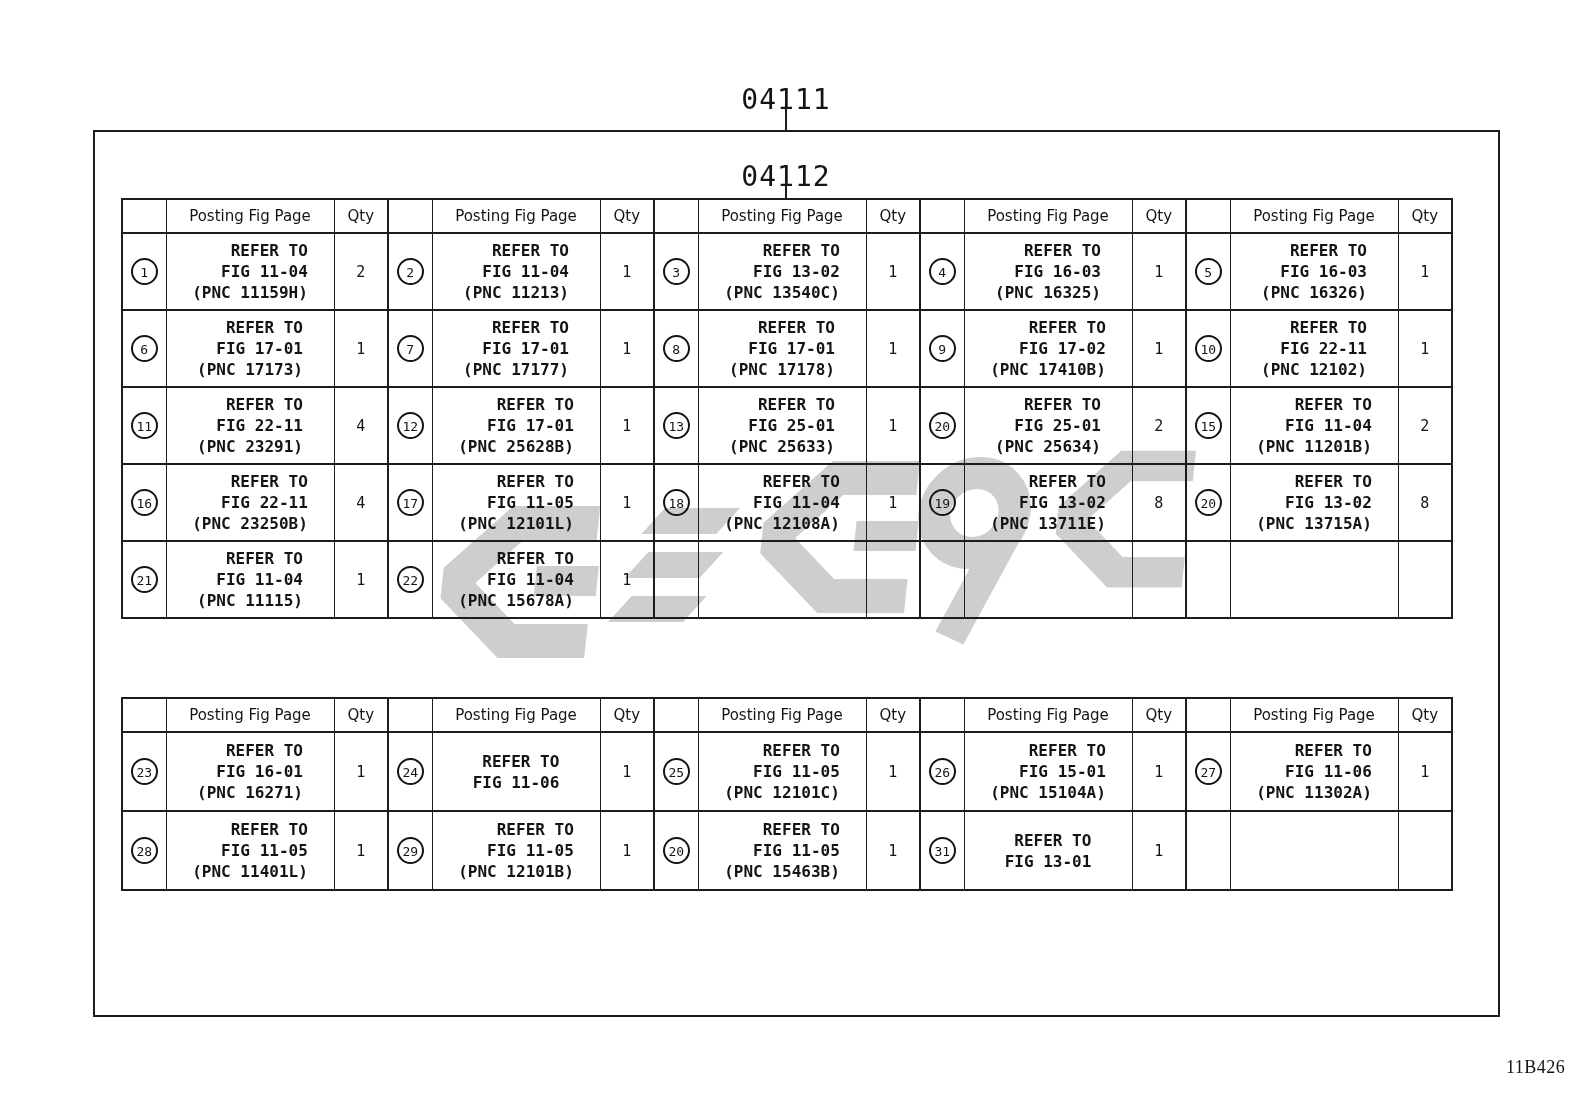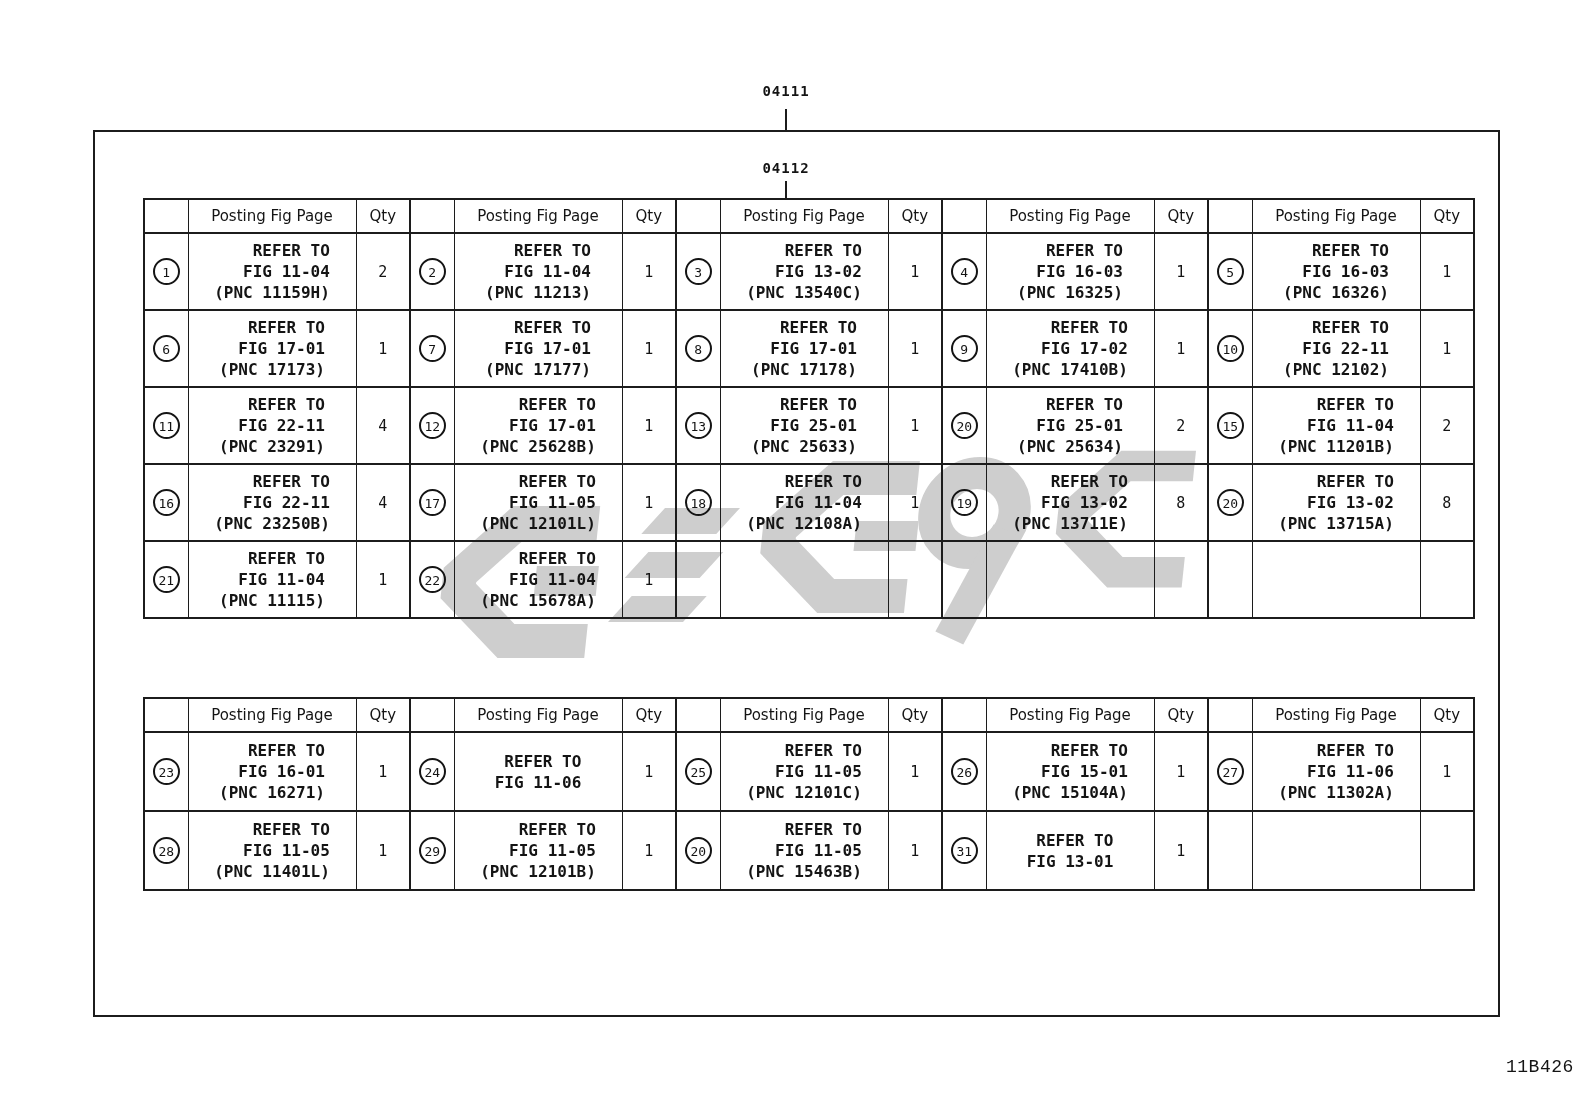--- a/index.html
+++ b/index.html
@@ -5,34 +5,34 @@
   html,body{margin:0;padding:0;background:#fff;}
   .canvas{position:relative;width:1592px;height:1099px;background:#ffffff;overflow:hidden;
           font-family:"DejaVu Sans",sans-serif;color:#141414;}
 
   
   .outer-box{position:absolute;left:93px;top:130px;width:1403px;height:883px;
              border:2px solid #1c1c1c;z-index:2;}
 
   
   .part-label{position:absolute;transform:translateX(-50%);
-              font-family:"DejaVu Sans Mono",monospace;font-weight:bold;
-              font-size:14px;letter-spacing:1px;white-space:nowrap;z-index:3;}
+              font-family:"DejaVu Sans Mono",monospace;font-weight:normal;
+              font-size:28px;letter-spacing:1px;white-space:nowrap;z-index:3;}
   #lbl-04111{left:786px;top:83px;}
   #lbl-04112{left:786px;top:160px;}
   .connector{position:absolute;width:0;border-left:2px solid #1c1c1c;z-index:3;}
   #conn-04111{left:785px;top:109px;height:21px;}
   #conn-04112{left:785px;top:181px;height:17px;}
 
   
   .watermark{position:absolute;left:415px;top:448px;z-index:1;opacity:0.85;
              transform:skewX(-6deg);}
 
   
-  table.ptable{position:absolute;left:143px;border-collapse:collapse;table-layout:fixed;
+  table.ptable{position:absolute;left:121px;border-collapse:collapse;table-layout:fixed;
                background:transparent;z-index:2;border:2px solid #1c1c1c;}
   #table-host-0 table{top:198px;}
   #table-host-1 table{top:697px;}
   .ptable th,.ptable td{border:1px solid #1c1c1c;border-top:2px solid #1c1c1c;
                         border-bottom:2px solid #1c1c1c;padding:0;overflow:hidden;}
   .ptable th{height:32px;font-weight:normal;font-size:15px;
              font-family:"DejaVu Sans",sans-serif;text-align:center;}
   .ptable td{vertical-align:middle;text-align:center;}
   .ptable td.c-num,.ptable th.c-numh{border-left:2px solid #1c1c1c;}
   #table-host-0 tbody tr{height:77px;}
@@ -41,21 +41,21 @@
   .circle{display:inline-block;min-width:27px;height:27px;line-height:25px;
           border:2px solid #141414;border-radius:50%;box-sizing:border-box;
           font-family:"DejaVu Sans Mono",monospace;font-size:13px;
           text-align:center;padding:0 2px;background:transparent;}
   .ref{display:inline-block;text-align:right;font-family:"DejaVu Sans Mono",monospace;
        font-weight:bold;font-size:16px;line-height:21px;white-space:pre;}
   .c-qty{font-family:"DejaVu Sans Mono",monospace;font-size:15px;}
 
   
   .page-code{position:absolute;left:1506px;top:1057px;font-size:18px;
-             font-family:Liberation Mono, monospace;letter-spacing:0.5px;z-index:3;}
+             font-family:Liberation Serif, serif;letter-spacing:0.5px;z-index:3;}
 </style>
 </head>
 <body>
 
 <div class="canvas">
 
   <svg class="watermark" width="770" height="215" viewBox="0 0 770 215">
     <g stroke="#c6c6c6" fill="none" stroke-width="34" stroke-linejoin="miter">
       <g transform="translate(15,55)">
         <path d="M165,20 L85,20 L32,72 L32,88 L85,138 L165,138"></path>

